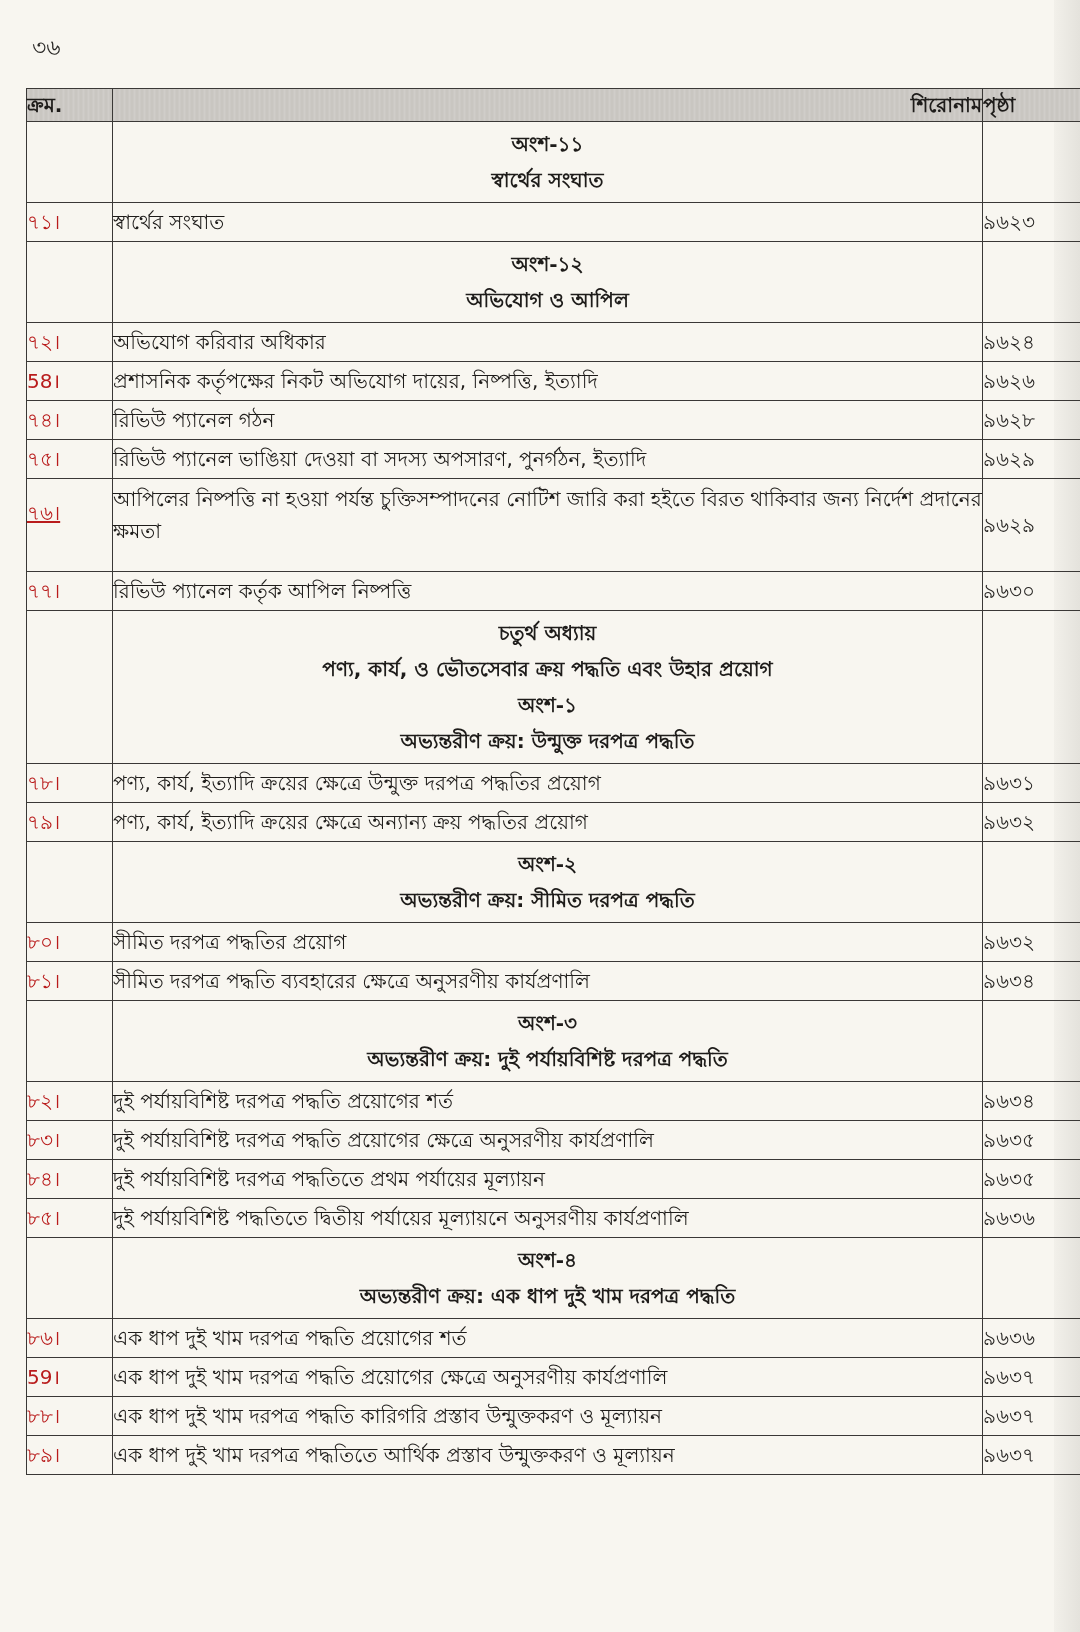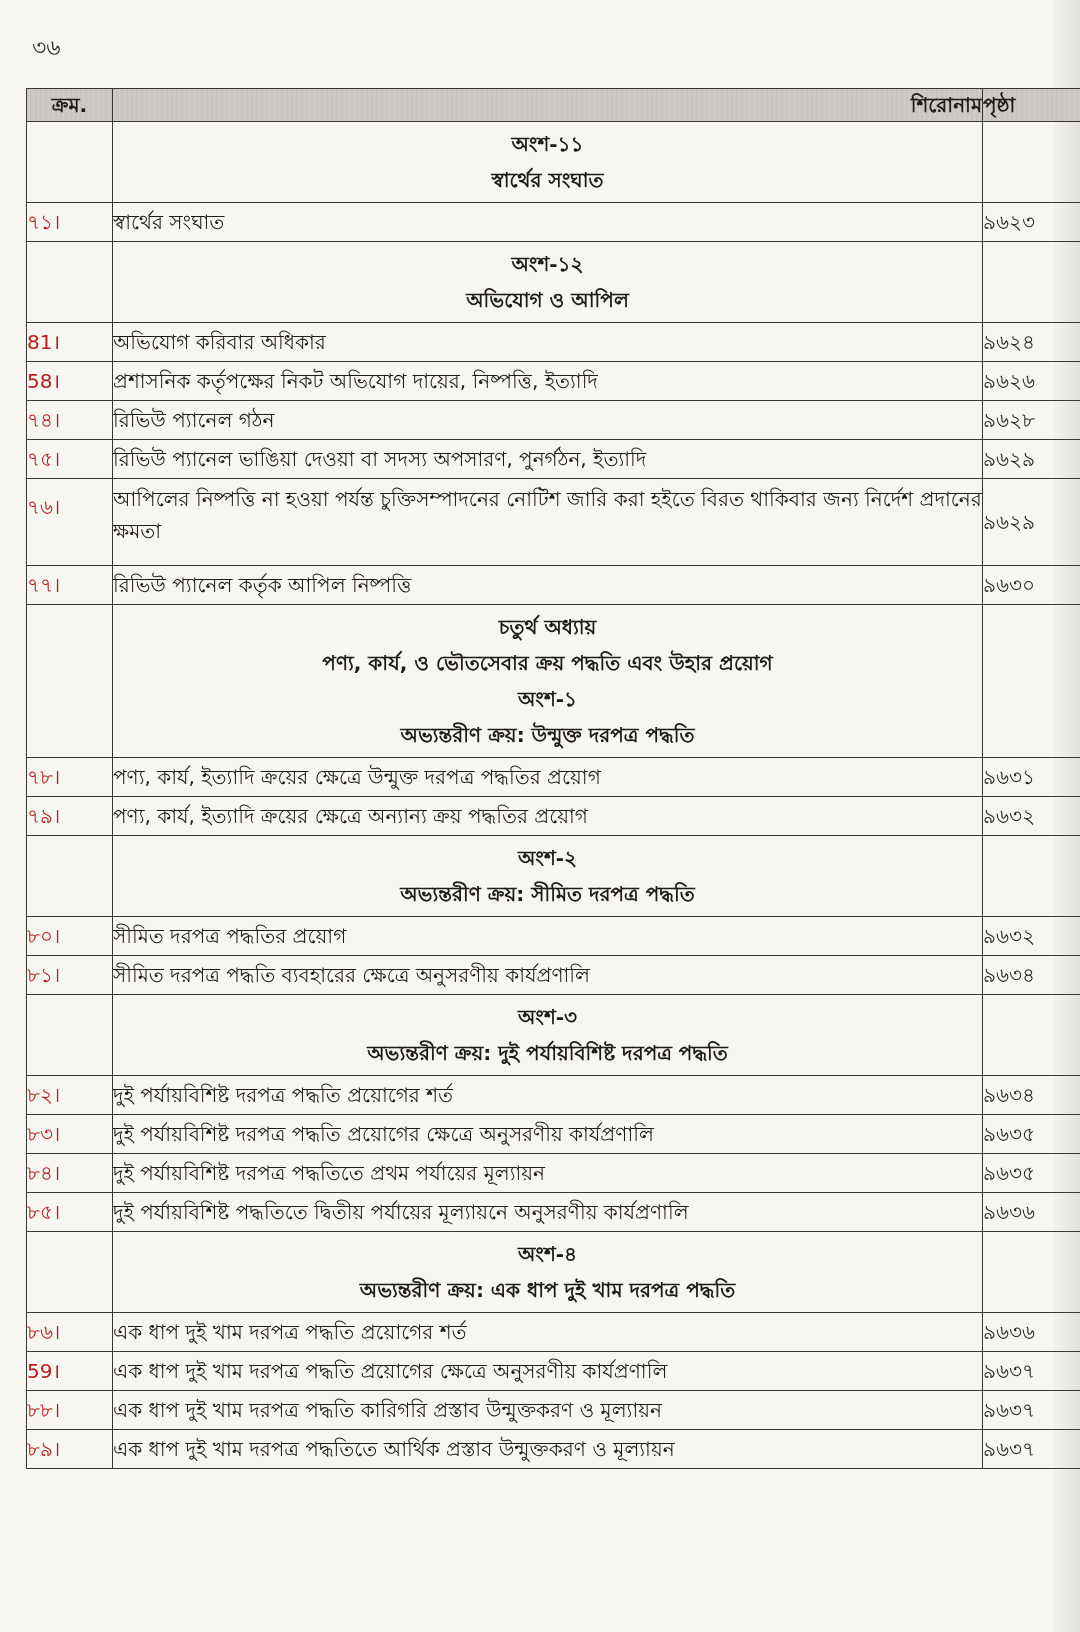--- a/index.html
+++ b/index.html
@@ -34,29 +34,29 @@
   col.c1 { width: 86px; }
   col.c2 { width: 870px; }
   col.c3 { width: 124px; }
   thead th {
     background: #c9c6c1;
     background-image: repeating-linear-gradient(90deg, rgba(255,255,255,0.12) 0 2px, transparent 2px 5px);
     height: 32px;
     font-weight: bold;
     font-size: 21px;
   }
-  th.h-num { text-align: center; padding-left: 0; }
+  th.h-num { text-align: left; padding-left: 0; }
   th.h-title { text-align: right; }
   th.h-page { text-align: left; padding-left: 18px; }
   td.num { padding-left: 10px; color: #b91c1c; }
   td.title { padding-left: 12px; }
   td.page { padding-left: 12px; color: #2a2826; vertical-align: top; padding-top: 9px; }
   tr.item td { height: 38px; }
   tr.item.tall td { height: 70px; }
-  tr.item.tall td.num { vertical-align: top; padding-top: 16px; }
+  tr.item.tall td.num { vertical-align: top; padding-top: 22px; text-decoration: underline; }
   tr.item.tall td.title { vertical-align: top; padding-top: 4px; line-height: 32px; }
   tr.section td.sec { text-align: center; font-weight: bold; padding: 4px 0; margin-top: 14px; }
   .sec-line { display: block; font-weight: bold; font-size: 20px; line-height: 36px; }
   tr.section td.num, tr.section td.page { }
 </style>
 </head>
 <body>
 
 <div class="page-num">৩৬</div>
 <div class="bleed"></div>
@@ -90,21 +90,21 @@
       </tr>
       <tr class="section">
         <td class="num"></td>
         <td class="sec">
           <span class="sec-line">অংশ-১২</span>
           <span class="sec-line">অভিযোগ ও আপিল</span>
         </td>
         <td class="page"></td>
       </tr>
       <tr class="item">
-        <td class="num">81।</td>
+        <td class="num">৭২।</td>
         <td class="title">অভিযোগ করিবার অধিকার</td>
         <td class="page">৯৬২৪</td>
       </tr>
       <tr class="item">
         <td class="num">58।</td>
         <td class="title">প্রশাসনিক কর্তৃপক্ষের নিকট অভিযোগ দায়ের, নিষ্পত্তি, ইত্যাদি</td>
         <td class="page">৯৬২৬</td>
       </tr>
       <tr class="item">
         <td class="num">৭৪।</td>

